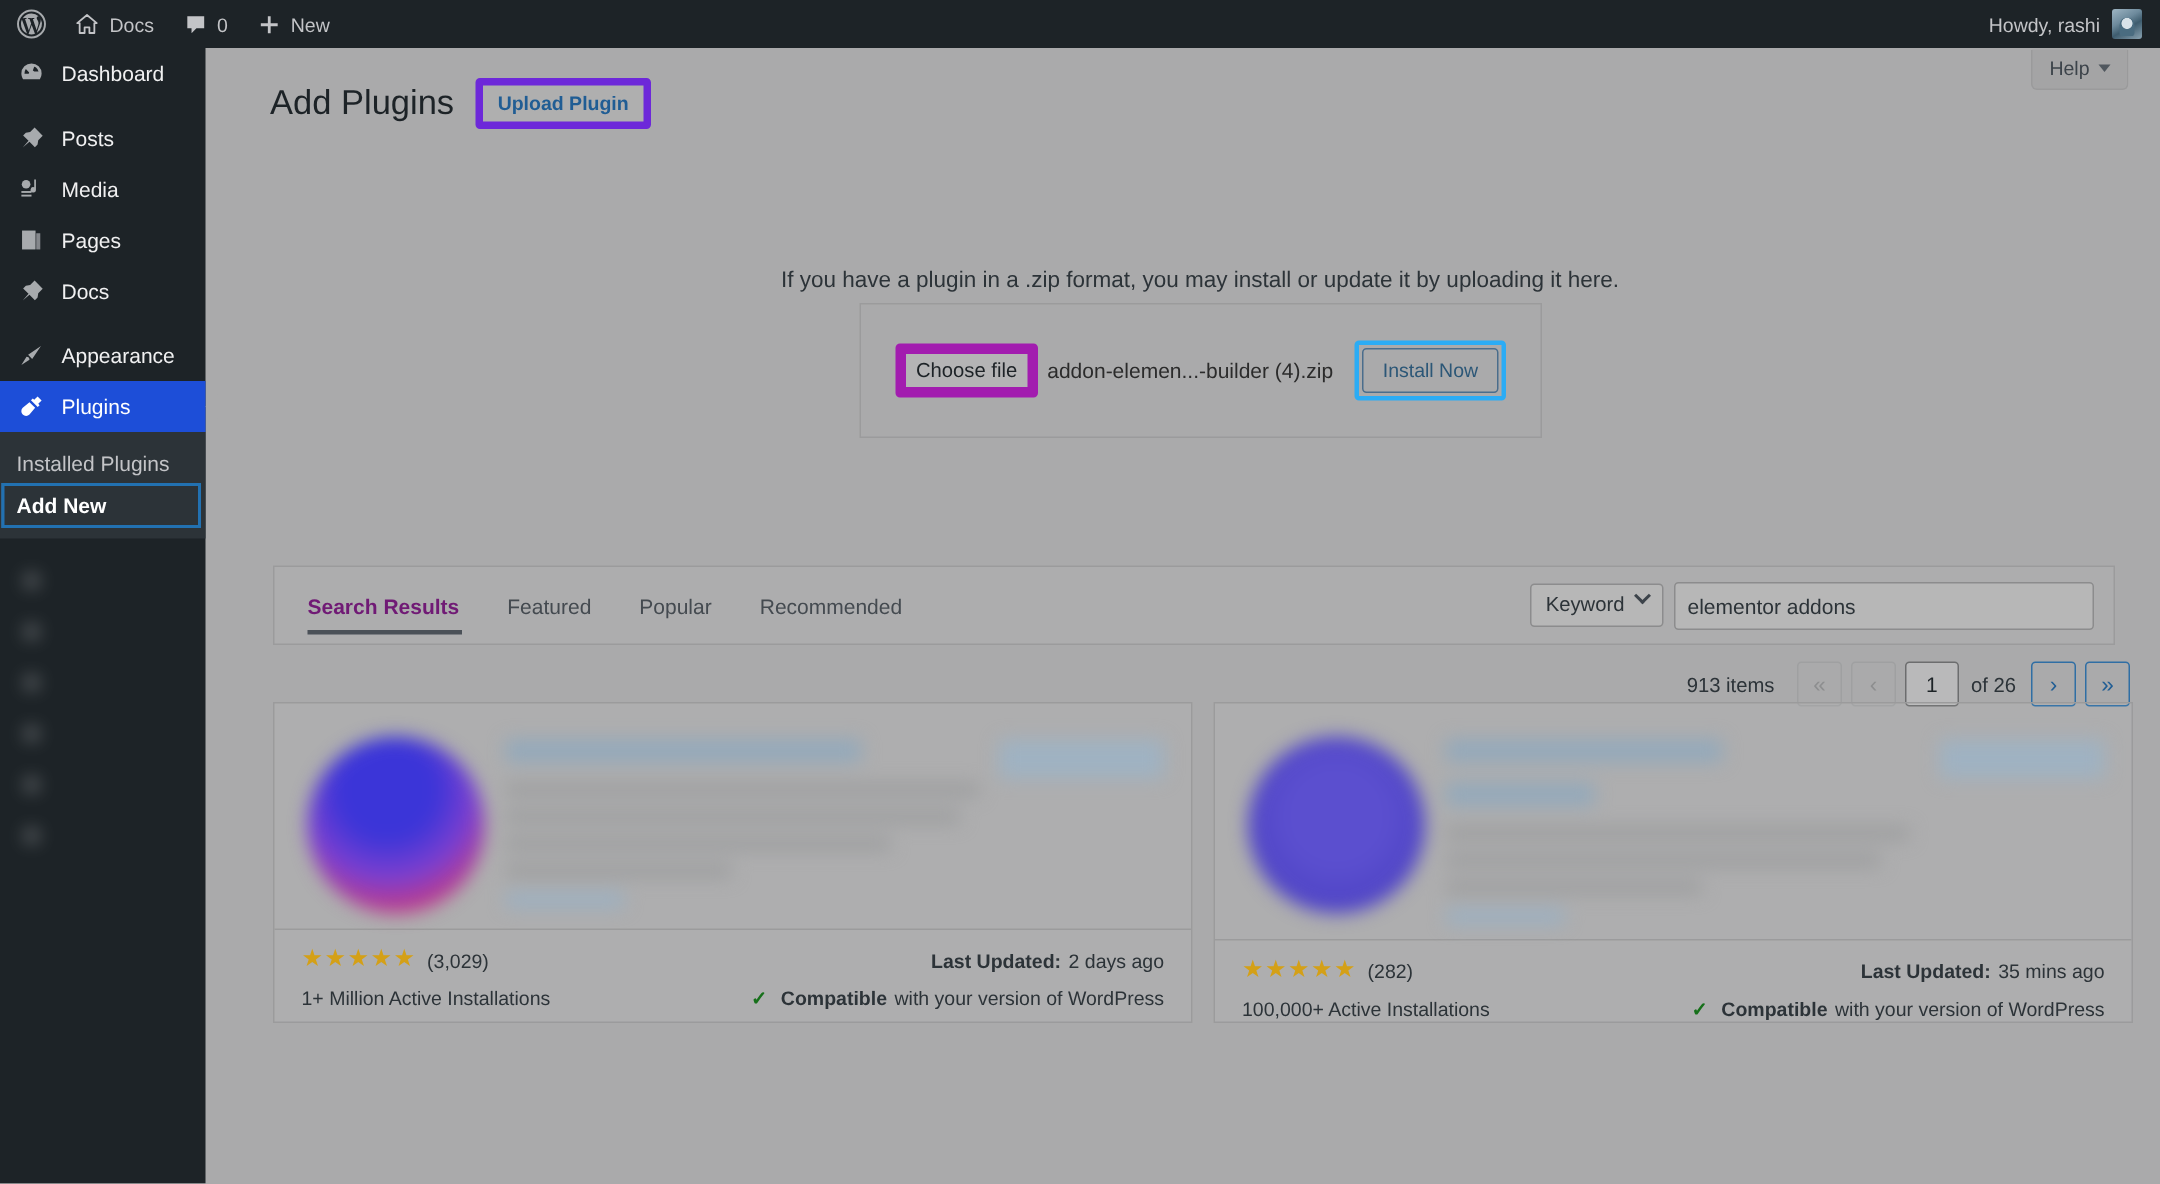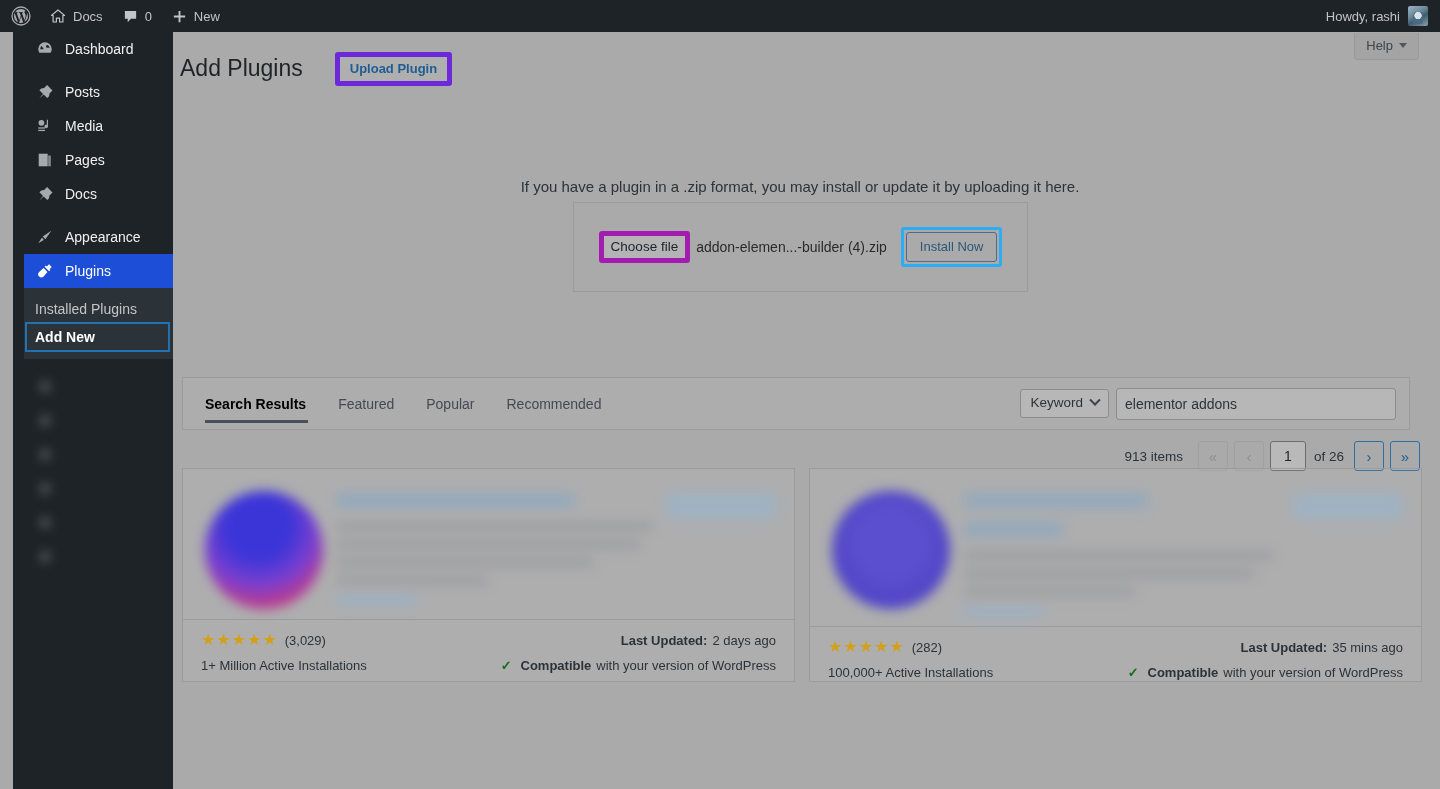--- a/index.html
+++ b/index.html
@@ -39,25 +39,24 @@
   .avatar::after {
     content:""; position:absolute; left:5px; top:6px; width:10px; height:12px;
     background: radial-gradient(circle at 50% 30%, #d8e2e8 0 35%, #4a6c80 40% 100%);
     border-radius: 40% 40% 20% 20%;
   }
   .wp-logo svg { display:block; }
   .icon-svg { display: block; }
 
   
   #sidebar {
-    position: absolute; top: 32px; left: 13px;
-    width: 160px; height: 757px;
+    position: absolute; top: 32px; left: 0;
+    width: 137px; height: 757px;
     background: #1d2327;
     z-index: 40;
-    padding-left: 11px;
   }
   .menu-item {
     position: relative;
     display: flex; align-items: center; gap: 10px;
     height: 34px; padding-left: 11px;
     color: #f0f0f1; font-size: 14px;
     line-height: 1;
   }
   .menu-item .mi-icon { width: 20px; height: 20px; display:flex; align-items:center; justify-content:center; color:#a7aaad; }
   .menu-item.current {
@@ -106,21 +105,21 @@
     font-size: 13px; color: #3c434a;
     display:flex; align-items:center; gap:6px;
   }
   .caret-down {
     width: 0; height: 0; border-left: 4px solid transparent;
     border-right: 4px solid transparent; border-top: 5px solid #50575e;
   }
 
   .page-head {
     position: absolute; left: 20px; top: 20px;
-    display: flex; align-items: center; gap: 32px;
+    display: flex; align-items: center; gap: 14px;
   }
   .page-title { font-size: 23px; font-weight: 400; color: #1d2327; line-height: 1.3; }
   .btn-upload {
     border: 5px solid #6d28d9; color: #205d94;
     background: rgba(255,255,255,0.06);
     border-radius: 3px; padding: 5px 10px 6px;
     font-size: 13px; font-weight: 600; line-height: 1;
   }
 
   .upload-intro {
@@ -128,21 +127,21 @@
     text-align: center; font-size: 15px; color: #2c3338;
   }
   .upload-box {
     position: absolute; left: 413px; top: 170px;
     width: 455px; height: 90px;
     border: 1px solid #9b9b9c;
     display: flex; align-items: center; justify-content: center;
   }
   .file-row { display: flex; align-items: center; }
   .choose-file {
-    border: 5px solid #a21caf; background: #b4b4b5;
+    border: 7px solid #a21caf; background: #b4b4b5;
     border-radius: 3px; padding: 3px 7px;
     font-size: 13.5px; color: #1d2327; line-height: 1.2;
   }
   .file-name { font-size: 14px; color: #2b2b2b; margin-left: 6px; margin-right: 14px; }
   .install-wrap {
     border: 3px solid #2bacf5; border-radius: 3px; padding: 2px;
   }
   .btn-install {
     border: 1px solid #4a6d8c; color: #2c5777;
     background: transparent; border-radius: 3px;
@@ -157,33 +156,33 @@
     background: rgba(255,255,255,0.045);
     display: flex; align-items: center;
   }
   .tabs { display: flex; align-items: flex-end; height: 53px; padding-left: 20px; }
   .tab {
     position: relative; padding: 0 16px; height: 53px;
     display: flex; align-items: center;
     font-size: 14px; color: #444a50;
   }
   .tab:first-child { padding-left: 2px; }
-  .tab.active { color: #000000; font-weight: 600; }
+  .tab.active { color: #701a75; font-weight: 600; }
   .tab.active::after {
     content: ""; position: absolute; left: 2px; right: 14px; bottom: 7px;
     height: 3px; background: #4b5158;
   }
   .search-group {
     margin-left: auto; display: flex; align-items: center; gap: 7px; padding-right: 13px;
   }
   .keyword-select {
     border: 1px solid #8c8c8d; border-radius: 3px;
     background: rgba(255,255,255,0.12);
     padding: 6px 9px 7px; font-size: 13.5px; color: #2c3338;
-    display: flex; align-items: center; gap: 8px; line-height: 1;
+    display: flex; align-items: flex-start; gap: 8px; line-height: 1;
     min-width: 88px;
   }
   .chev {
     width: 8px; height: 8px; border-right: 2px solid #3c434a;
     border-bottom: 2px solid #3c434a; transform: rotate(45deg) translate(-2px,-2px);
   }
   .search-input {
     width: 280px; border: 1px solid #8c8c8d; border-radius: 3px;
     background: rgba(255,255,255,0.12);
     padding: 7px 8px; font-size: 14px; color: #2c3338;

